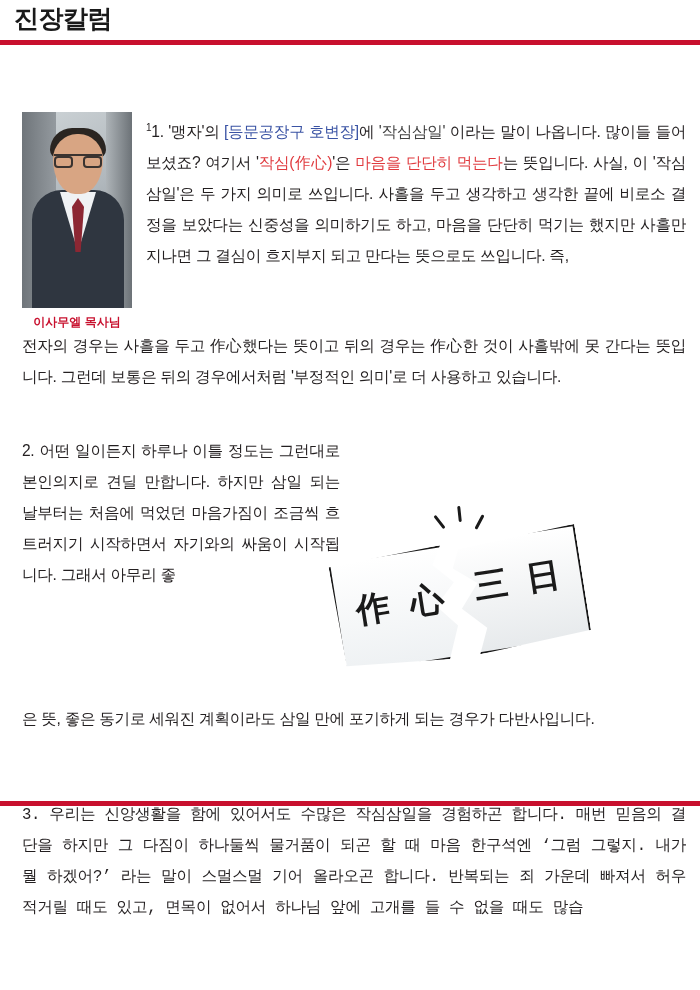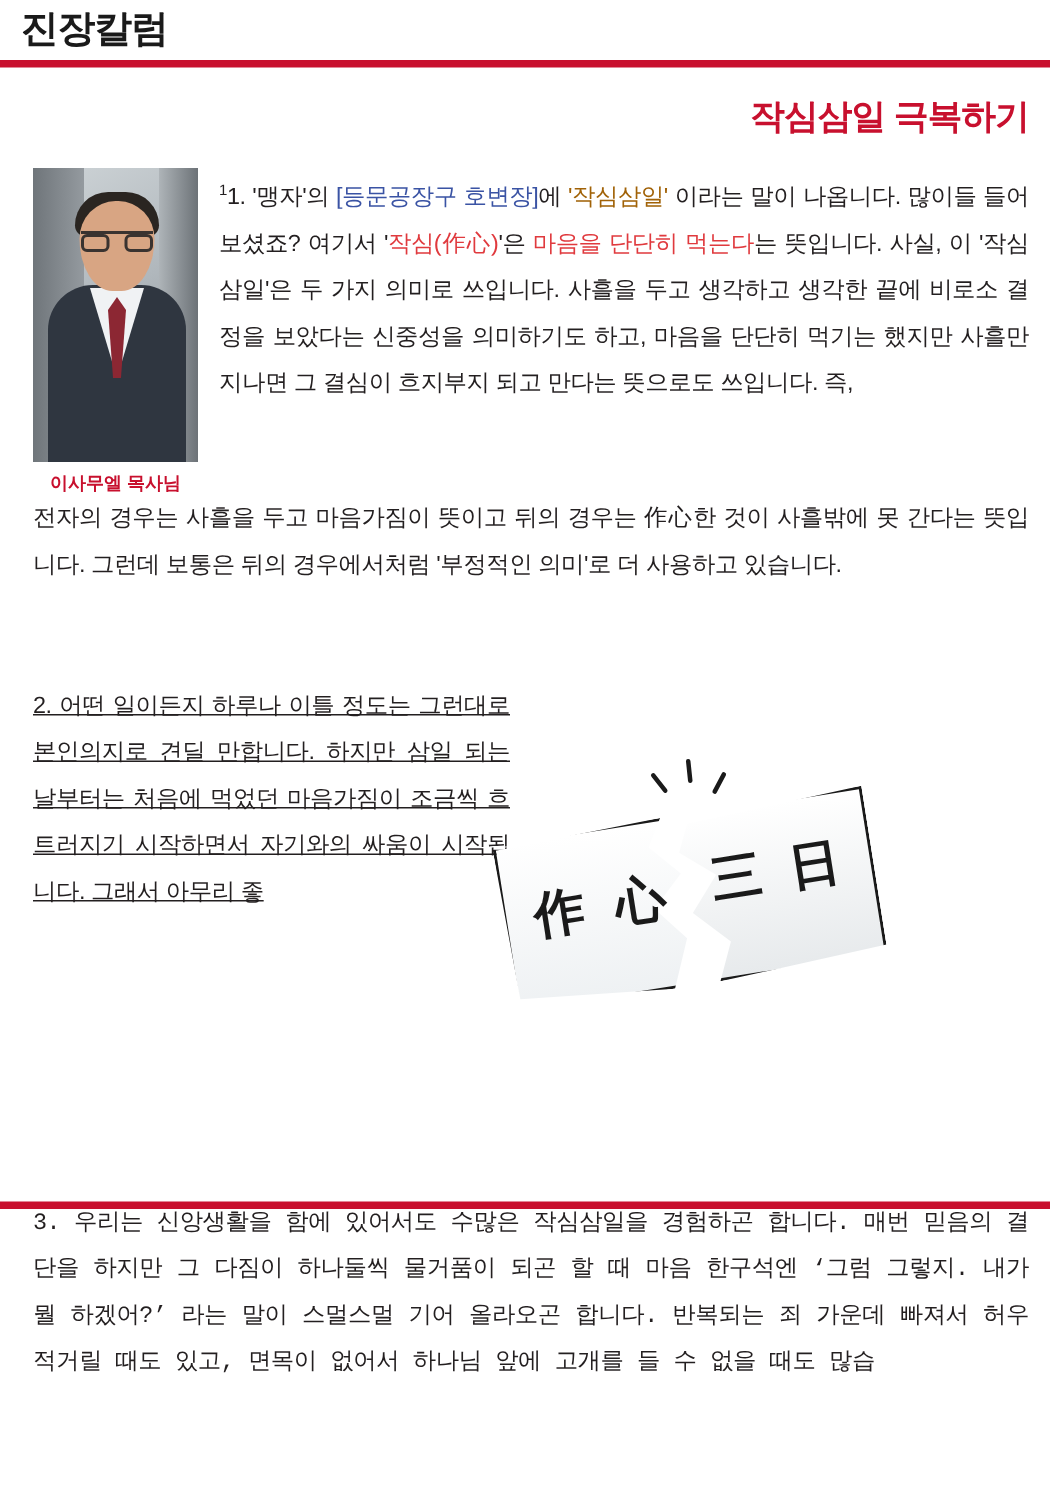--- a/index.html
+++ b/index.html
@@ -181,42 +181,41 @@
     top: 112px;
     width: 540px;
   }
   .p1-rest {
     left: 22px;
     top: 330px;
     width: 664px;
   }
   .p2 {
     left: 22px;
-    top: 455px;
+    top: 435px;
     width: 318px;
-    text-decoration: underline;
   }
   .p2-rest {
     left: 22px;
     top: 703px;
     width: 664px;
   }
   .p3 {
     left: 22px;
     top: 800px;
     width: 664px;
     font-family: Liberation Mono, monospace;
   }
   .sup {
     font-size: 10px;
     vertical-align: super;
   }
   .hl-blue { color: #3a53a4; }
   .hl-red { color: #e03a3e; margin-top: 12px; }
-  .hl-green { color: #a16207; }
+  .hl-green { color: #404040; }
 
   
   .illus {
     position: absolute;
     left: 334px;
     top: 500px;
     width: 250px;
     height: 200px;
   }
   .illus .burst {
@@ -287,56 +286,56 @@
 </head>
 <body>
 
 <div class="page">
 
   <div class="masthead">
     <div class="masthead-title">진장칼럼</div>
     <div class="masthead-rule"></div>
   </div>
 
-  <div class="article-title">작심삼일 극복하기</div>
 
   <div class="author-block">
     <div class="author-photo">
       <div class="bg-wall"></div>
       <div class="door"></div>
       <div class="door2"></div>
       <div class="body"></div>
       <div class="shirt"></div>
       <div class="tie"></div>
       <div class="hair"></div>
       <div class="head"></div>
       <div class="glasses"></div>
     </div>
     <div class="author-name">이사무엘 목사님</div>
   </div>
 
   <div class="para p1">
     <span class="sup">1</span><span>1. '맹자'의 </span><span class="hl-blue">[등문공장구 호변장]</span><span>에 </span><span class="hl-green">'작심삼일'</span><span> 이라는 말이 나옵니다. 많이들 들어보셨죠? 여기서 '</span><span class="hl-red">작심(作心)</span><span>'은 </span><span class="hl-red">마음을 단단히 먹는다</span><span>는 뜻입니다. 사실, 이 '작심삼일'은 두 가지 의미로 쓰입니다. 사흘을 두고 생각하고 생각한 끝에 비로소 결정을 보았다는 신중성을 의미하기도 하고, 마음을 단단히 먹기는 했지만 사흘만 지나면 그 결심이 흐지부지 되고 만다는 뜻으로도 쓰입니다. 즉,</span>
   </div>
 
-  <div class="para p1-rest">전자의 경우는 사흘을 두고 마음가짐이 뜻이고 뒤의 경우는 作心한 것이 사흘밖에 못 간다는 뜻입니다. 그런데 보통은 뒤의 경우에서처럼 '부정적인 의미'로 더 사용하고 있습니다.</div>
+  <div class="para p1-rest">전자의 경우는 사흘을 두고 作心했다는 뜻이고 뒤의 경우는 作心한 것이 사흘밖에 못 간다는 뜻입니다. 그런데 보통은 뒤의 경우에서처럼 '부정적인 의미'로 더 사용하고 있습니다.</div>
 
   <div class="para p2">2. 어떤 일이든지 하루나 이틀 정도는 그런대로 본인의지로 견딜 만합니다. 하지만 삼일 되는 날부터는 처음에 먹었던 마음가짐이 조금씩 흐트러지기 시작하면서 자기와의 싸움이 시작됩니다. 그래서 아무리 좋</div>
 
   <div class="illus">
     <div class="burst">
       <span></span>
         <span></span>
         <span></span>
     </div>
     <div class="piece left-piece"></div>
     <div class="piece right-piece"></div>
     <div class="glyph g1">作</div>
     <div class="glyph g2">心</div>
     <div class="glyph g3">三</div>
     <div class="glyph g4">日</div>
   </div>
 
+  <div class="para p2-rest">은 뜻, 좋은 동기로 세워진 계획이라도 삼일 만에 포기하게 되는 경우가 다반사입니다.</div>
 
   <div class="para p3">3. 우리는 신앙생활을 함에 있어서도 수많은 작심삼일을 경험하곤 합니다. 매번 믿음의 결단을 하지만 그 다짐이 하나둘씩 물거품이 되곤 할 때 마음 한구석엔 ‘그럼 그렇지. 내가 뭘 하겠어?’ 라는 말이 스멀스멀 기어 올라오곤 합니다. 반복되는 죄 가운데 빠져서 허우적거릴 때도 있고, 면목이 없어서 하나님 앞에 고개를 들 수 없을 때도 많습</div>
 
   <div class="footer-rule"></div>
 </div>
 
 </body></html>

